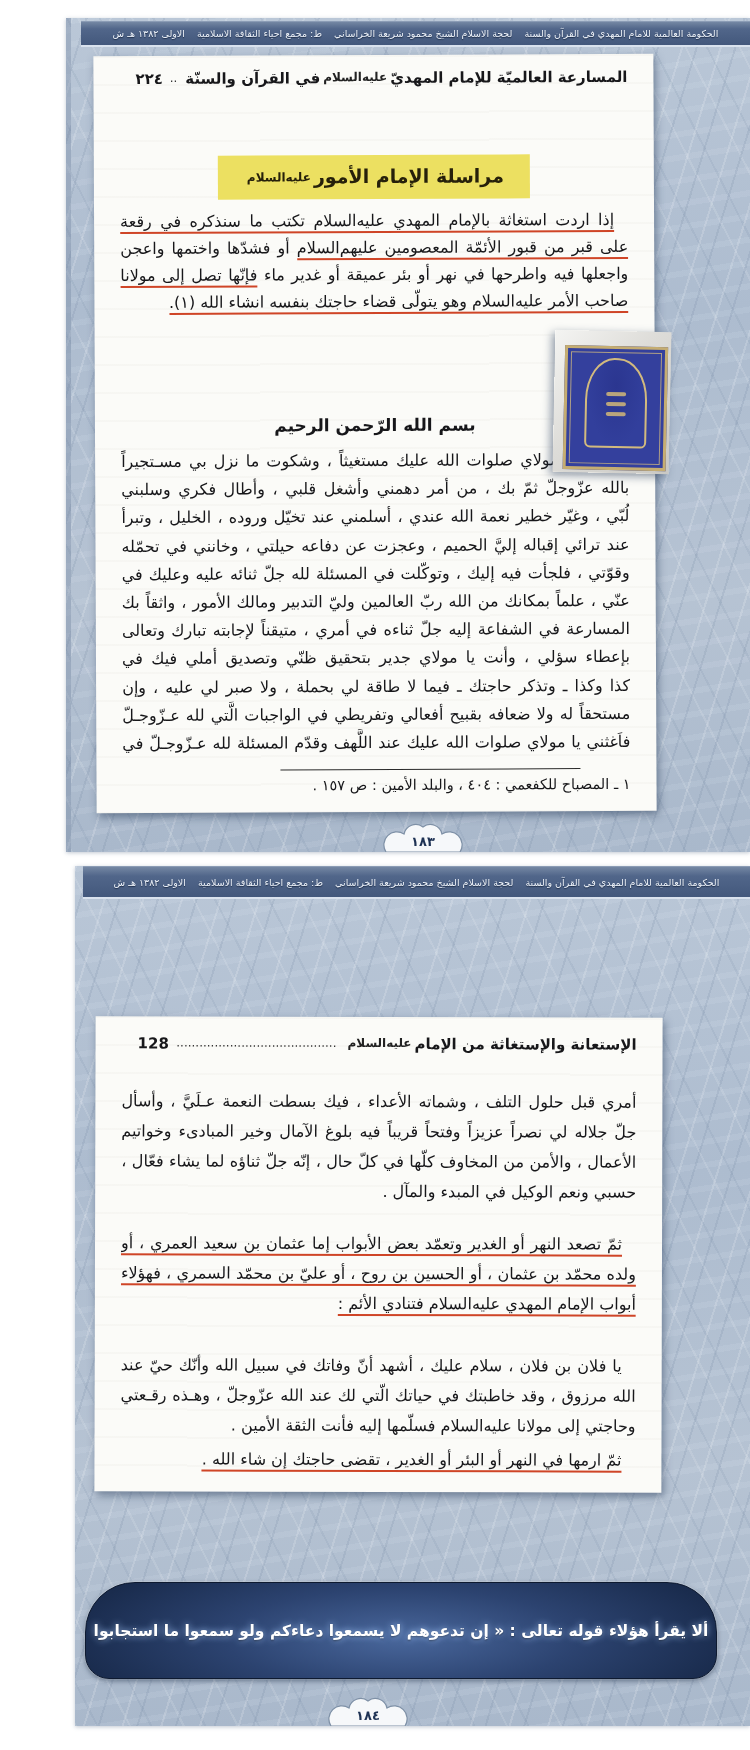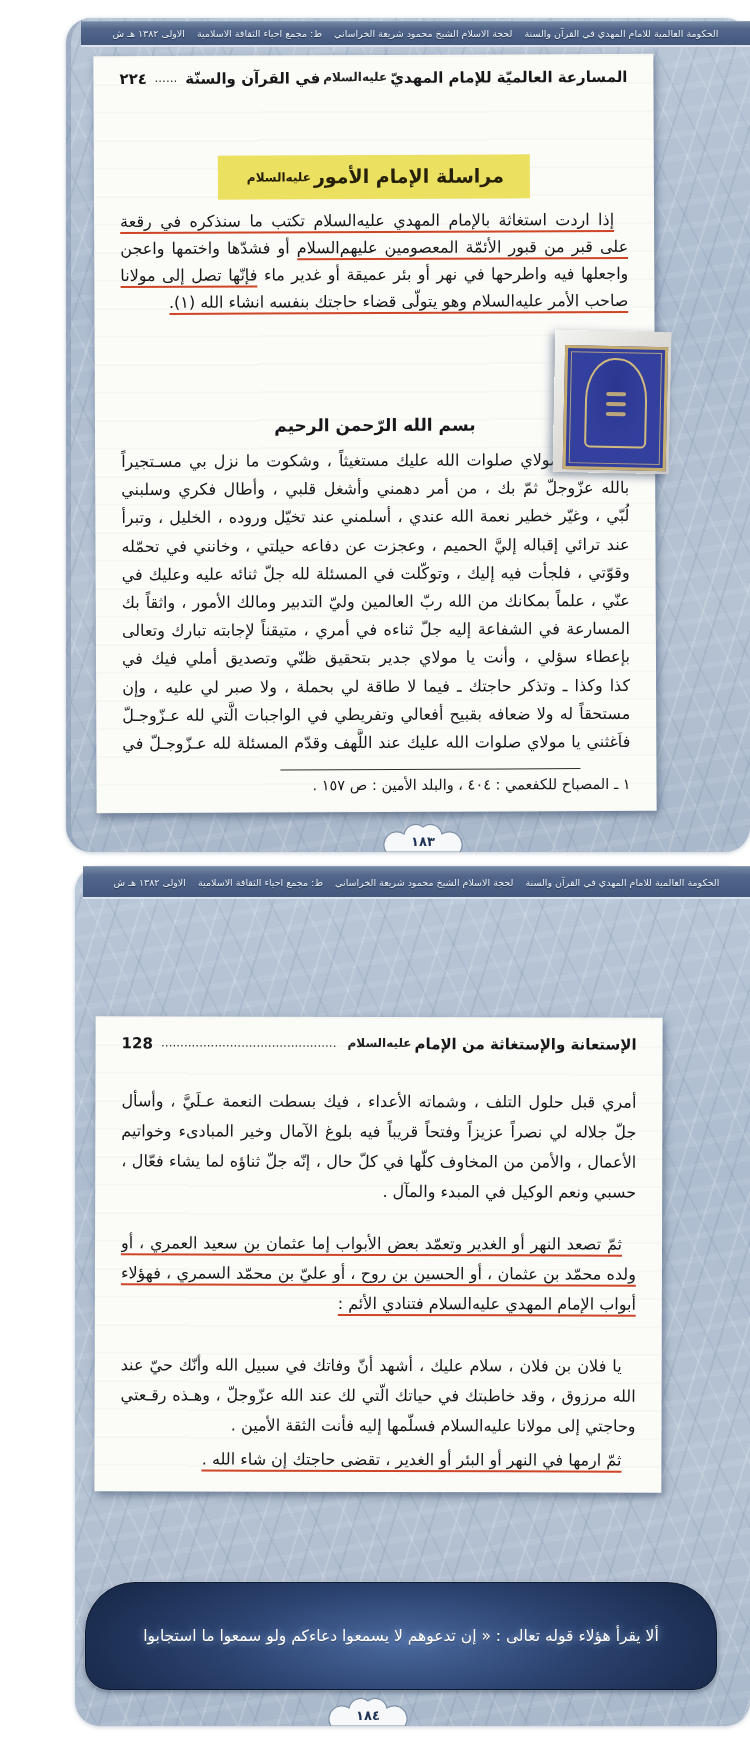--- a/index.html
+++ b/index.html
@@ -6,21 +6,21 @@
   .canvas{position:relative;width:750px;height:1750px;background:#ffffff;overflow:hidden;
           font-family:"DejaVu Sans",sans-serif;}
 
   
   .scan{position:absolute;background-color:#b2bfd0;
     background-image:
       repeating-linear-gradient(107deg, rgba(255,255,255,.16) 0 2px, rgba(255,255,255,0) 2px 14px, rgba(96,118,148,.14) 14px 16px, rgba(255,255,255,0) 16px 37px),
       repeating-linear-gradient(63deg, rgba(255,255,255,.12) 0 2px, rgba(255,255,255,0) 2px 19px, rgba(110,132,160,.13) 19px 21px, rgba(255,255,255,0) 21px 48px),
       repeating-linear-gradient(171deg, rgba(230,238,248,.10) 0 6px, rgba(255,255,255,0) 6px 23px),
       linear-gradient(180deg,#bac7d7 0%,#adbccf 35%,#b6c3d3 70%,#a9b8cb 100%);
-    box-shadow:0 1px 4px rgba(80,100,130,.35);border-radius:25px;}
+    box-shadow:0 1px 4px rgba(80,100,130,.35);}
   .scan1{left:66px;top:18px;width:679px;height:834px;border-left:5px solid rgba(100,120,150,.30);}
   .scan2{left:75px;top:866px;width:675px;height:860px;}
 
   
   .topbar{position:absolute;background:linear-gradient(180deg,#7487a3 0%,#51668a 30%,#43587c 100%);
     border-top:1px solid #8b9cb5;border-bottom:2px solid #d9e2ee;
     display:flex;align-items:center;justify-content:center;direction:rtl;}
   .topbar1{left:10px;right:0;top:3px;height:23px;}
   .topbar2{left:8px;right:0;top:0;height:30px;}
   .bartext{color:#eef3fa;font-size:9.5px;white-space:pre;letter-spacing:.2px;
@@ -30,21 +30,21 @@
   .page{position:absolute;direction:rtl;color:#17171a;
     background:repeating-linear-gradient(180deg, rgba(125,115,95,0.035) 0 2px, rgba(0,0,0,0) 2px 28px),#fbfbf8;
     box-shadow:2px 4px 9px rgba(45,65,95,.55);}
   .page1{left:24px;top:37px;width:560px;height:757px;transform:rotate(-0.25deg);}
   .page2{left:20px;top:151px;width:567px;height:475px;transform:rotate(0.15deg);}
 
   .pagehead{position:absolute;left:0;right:0;display:flex;align-items:baseline;padding:0 26px;direction:rtl;}
   .page1 .pagehead{top:14px;}
   .page2 .pagehead{top:18px;}
   .ptitle{font-size:15px;font-weight:bold;white-space:nowrap;}
-  .pnum{font-size:15px;font-weight:bold;}
+  .pnum{font-size:15px;font-weight:bold;margin-left:16px;}
   .dots{flex:1;overflow:hidden;white-space:nowrap;font-size:12px;color:#333;margin:0 8px;
     line-height:1;transform:translateY(-2px);}
 
   .emblem{display:inline-block;font-size:12px;color:#222;margin:0 3px;vertical-align:2px;
     letter-spacing:-.5px;line-height:1;}
   .emblem-dark{color:#26200a;}
 
   .sect{position:absolute;top:100px;left:0;right:0;text-align:center;}
   .hl{display:inline-block;background:#ece061;padding:10px 26px 12px;font-size:19px;
     font-weight:bold;color:#26200a;}
@@ -81,26 +81,26 @@
     background:radial-gradient(ellipse at 50% 30%, #2b3690 0%, #323f9c 70%);}
   .cline{height:4px;background:rgba(210,185,120,.85);margin:6px 11px;border-radius:2px;}
   .cover-text{position:absolute;top:26px;left:8px;right:8px;}
 
   
   .fan{position:absolute;bottom:0;}
   .fan1{left:312px;}
   .fan2{left:253px;}
 
   
-  .banner{position:absolute;left:10px;top:716px;width:632px;height:108px;
+  .banner{position:absolute;left:10px;top:716px;width:632px;height:97px;
     border-radius:50px 50px 24px 24px;border:1px solid #0e1a30;box-sizing:border-box;
     background:radial-gradient(ellipse 70% 130% at 50% 58%, #49679c 0%, #2c4370 40%, #1a2c4e 75%, #142340 100%);
     box-shadow:0 2px 5px rgba(30,45,70,.5), 0 0 0 1px rgba(255,255,255,.25);
     display:flex;flex-direction:column;align-items:center;justify-content:center;
-    direction:rtl;color:#fff;font-weight:normal;font-size:15.5px;line-height:30px;text-align:center;
+    direction:rtl;color:#fff;font-weight:bold;font-size:15.5px;line-height:30px;text-align:center;
     text-shadow:0 0 7px rgba(170,205,255,.95), 0 1px 2px rgba(0,0,0,.6);}
 </style>
 </head>
 <body>
 
 <div class="canvas">
 
   <div class="scan scan1">
 
     <div class="topbar topbar1">

